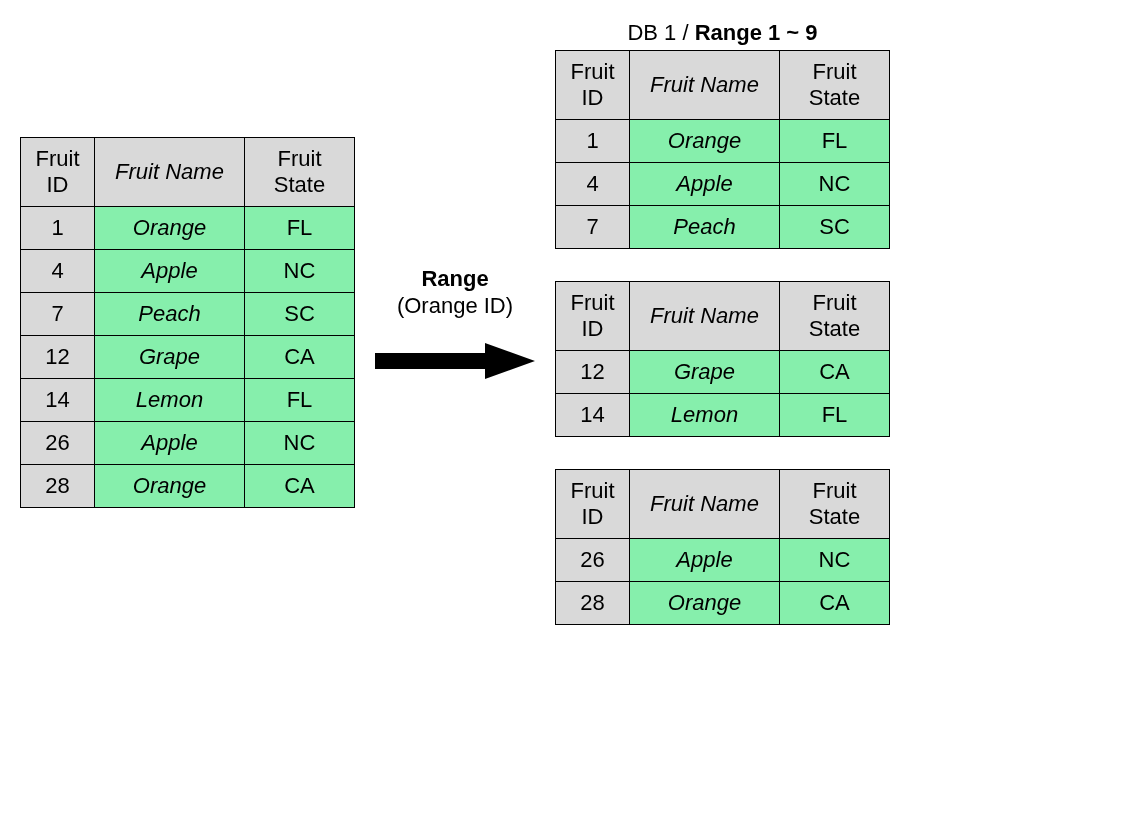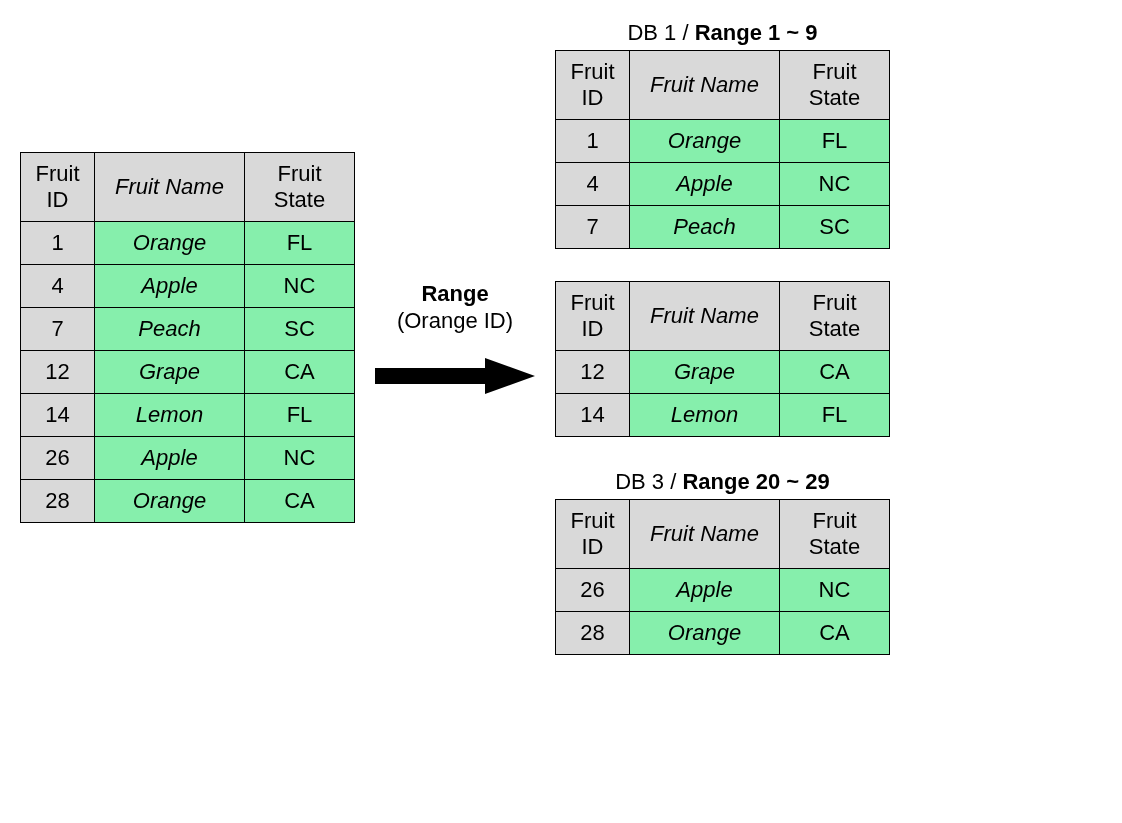--- a/index.html
+++ b/index.html
@@ -154,21 +154,20 @@
             </tr>
             <tr>
               <td class="idcell col1">14</td>
               <td class="col2">Lemon</td>
               <td class="col3">FL</td>
             </tr>
           </tbody>
         </table>
       </div>
       <div>
-        <div class="caption"><span>DB 3 / </span><span class="bold">Range 20 ~ 29</span></div>
         <table>
           <thead>
             <tr>
               <th class="col1">Fruit ID</th>
               <th class="col2">Fruit Name</th>
               <th class="col3">Fruit State</th>
             </tr>
           </thead>
           <tbody>
             <tr>

